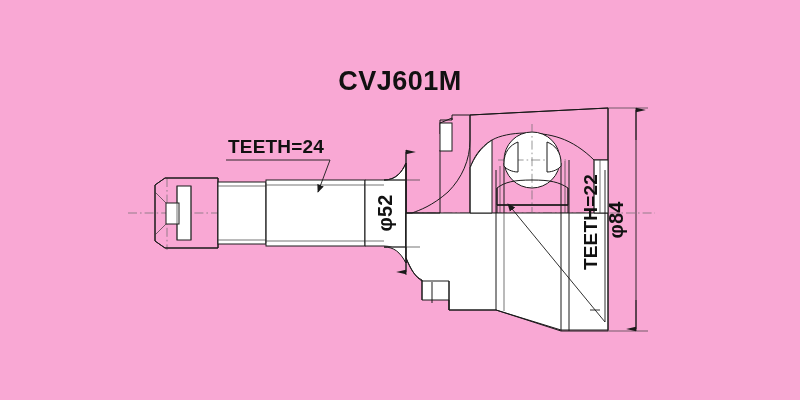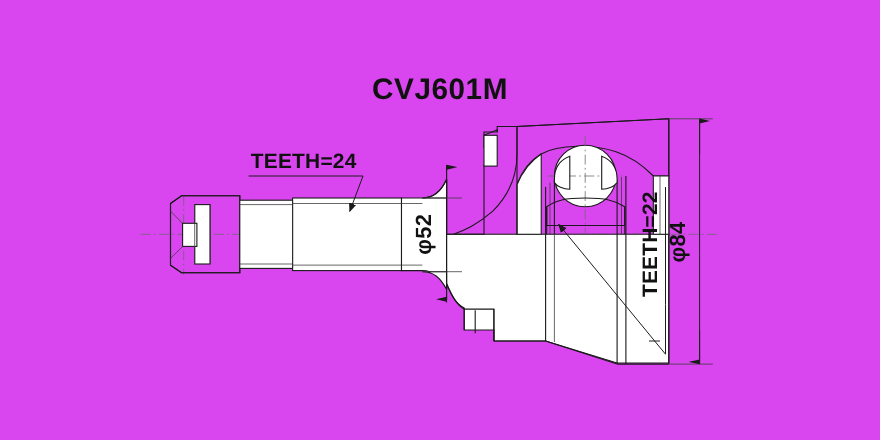--- a/index.html
+++ b/index.html
@@ -4,21 +4,21 @@
 <style>
   html, body {
     margin: 0;
     padding: 0;
     background: #ffffff;
   }
   #page {
     position: relative;
     width: 800px;
     height: 400px;
-    background: #d946ef;
+    background: #f9a8d4;
     overflow: hidden;
     font-family: "Liberation Sans", sans-serif;
   }
   svg.drawing {
     position: absolute;
     left: 0;
     top: 0;
     width: 800px;
     height: 400px;
     display: block;

